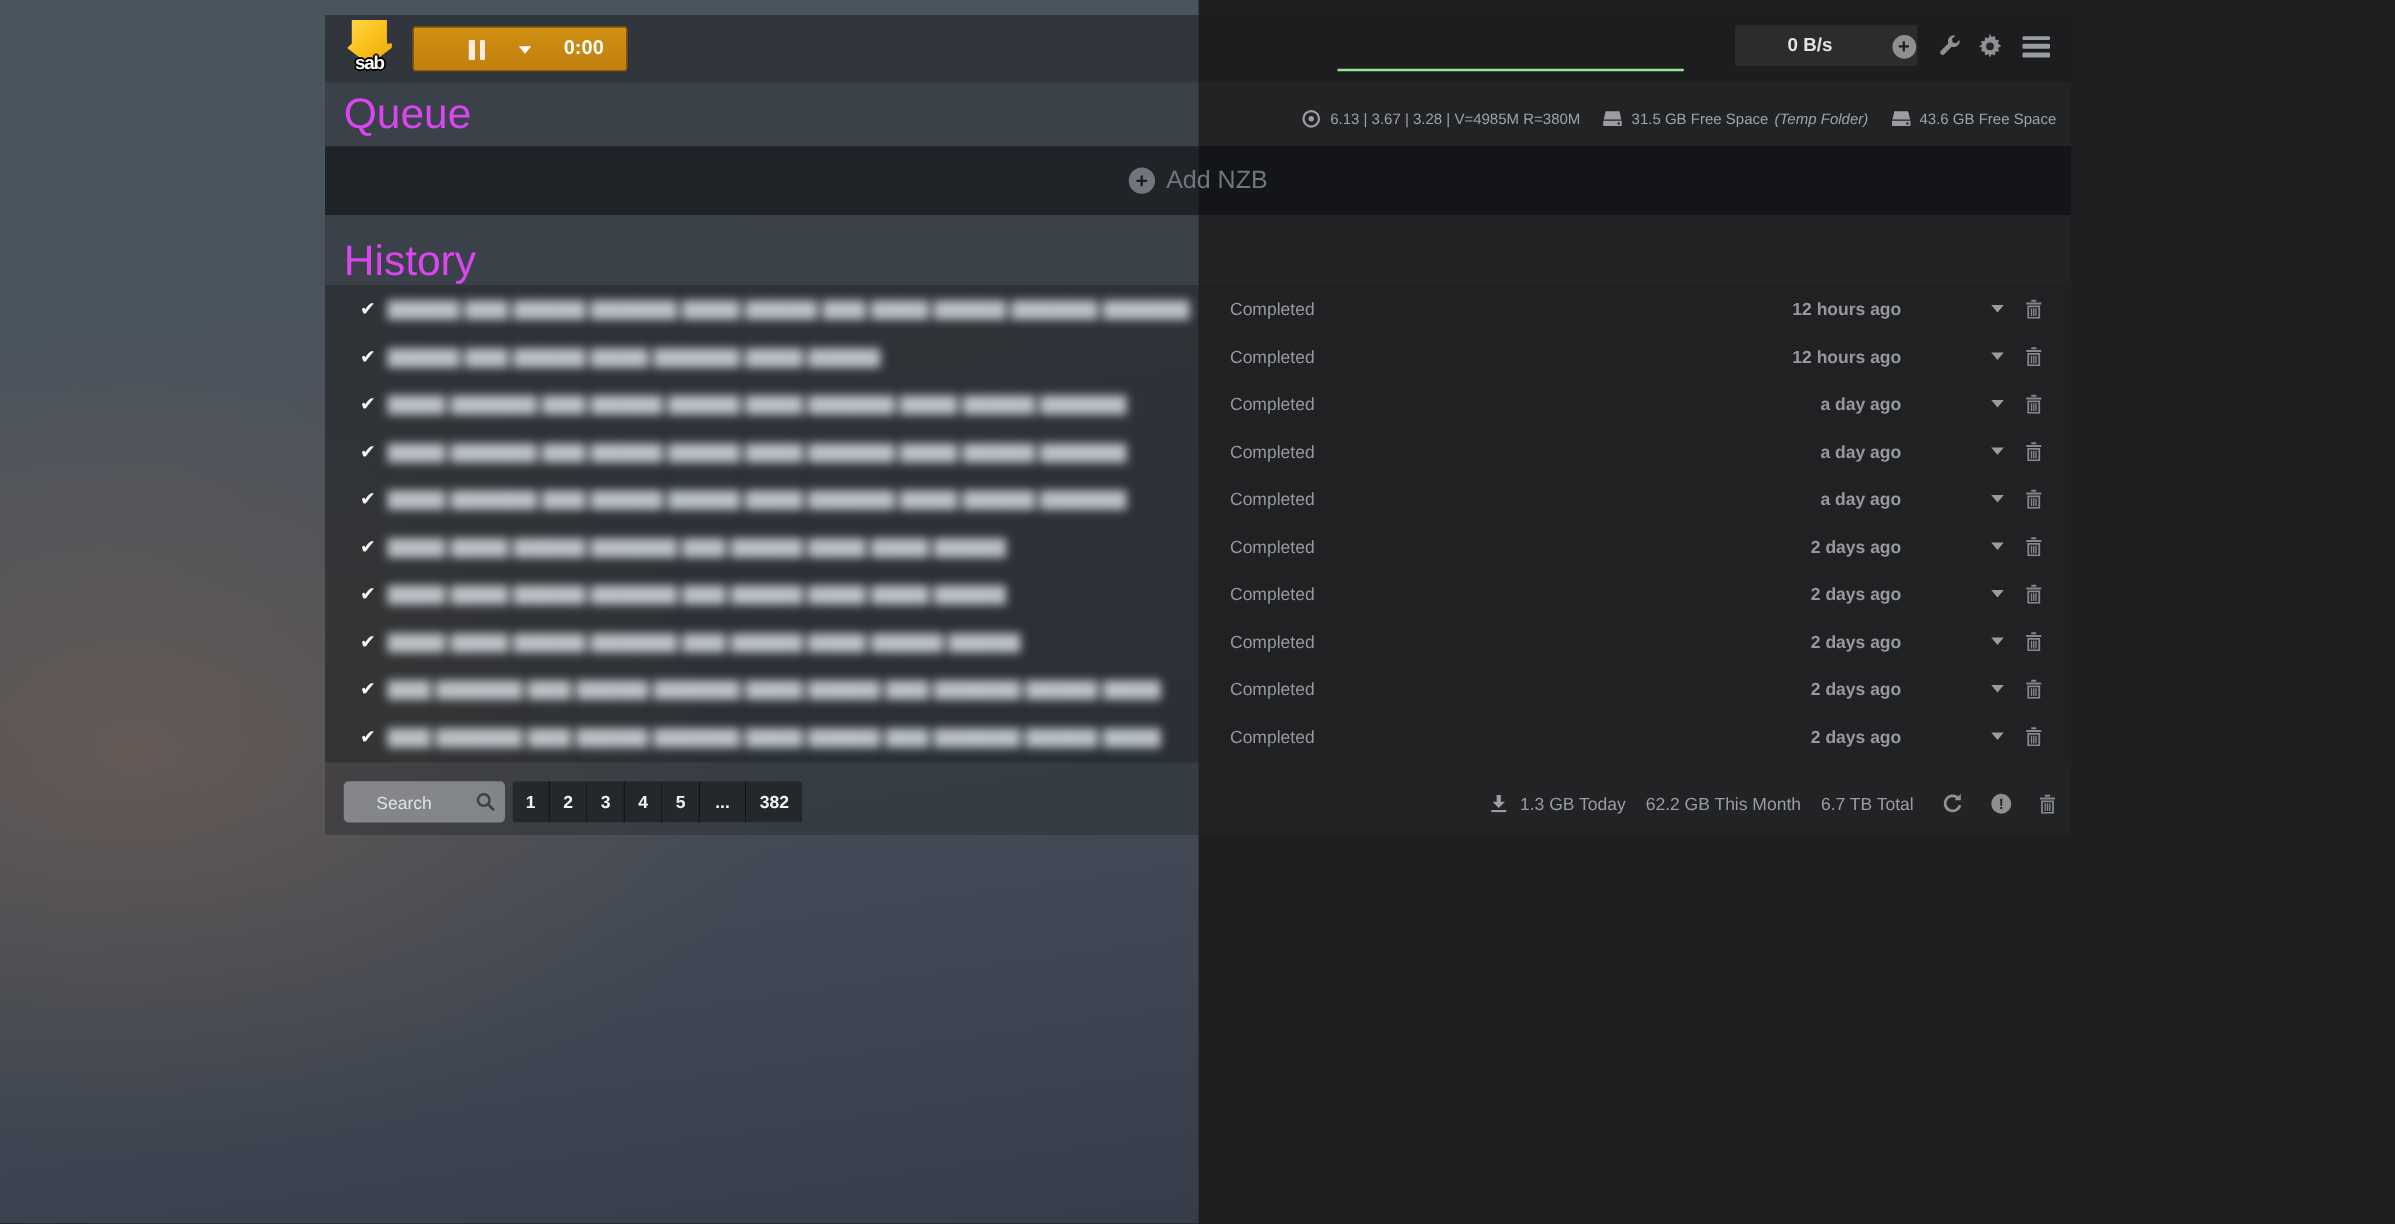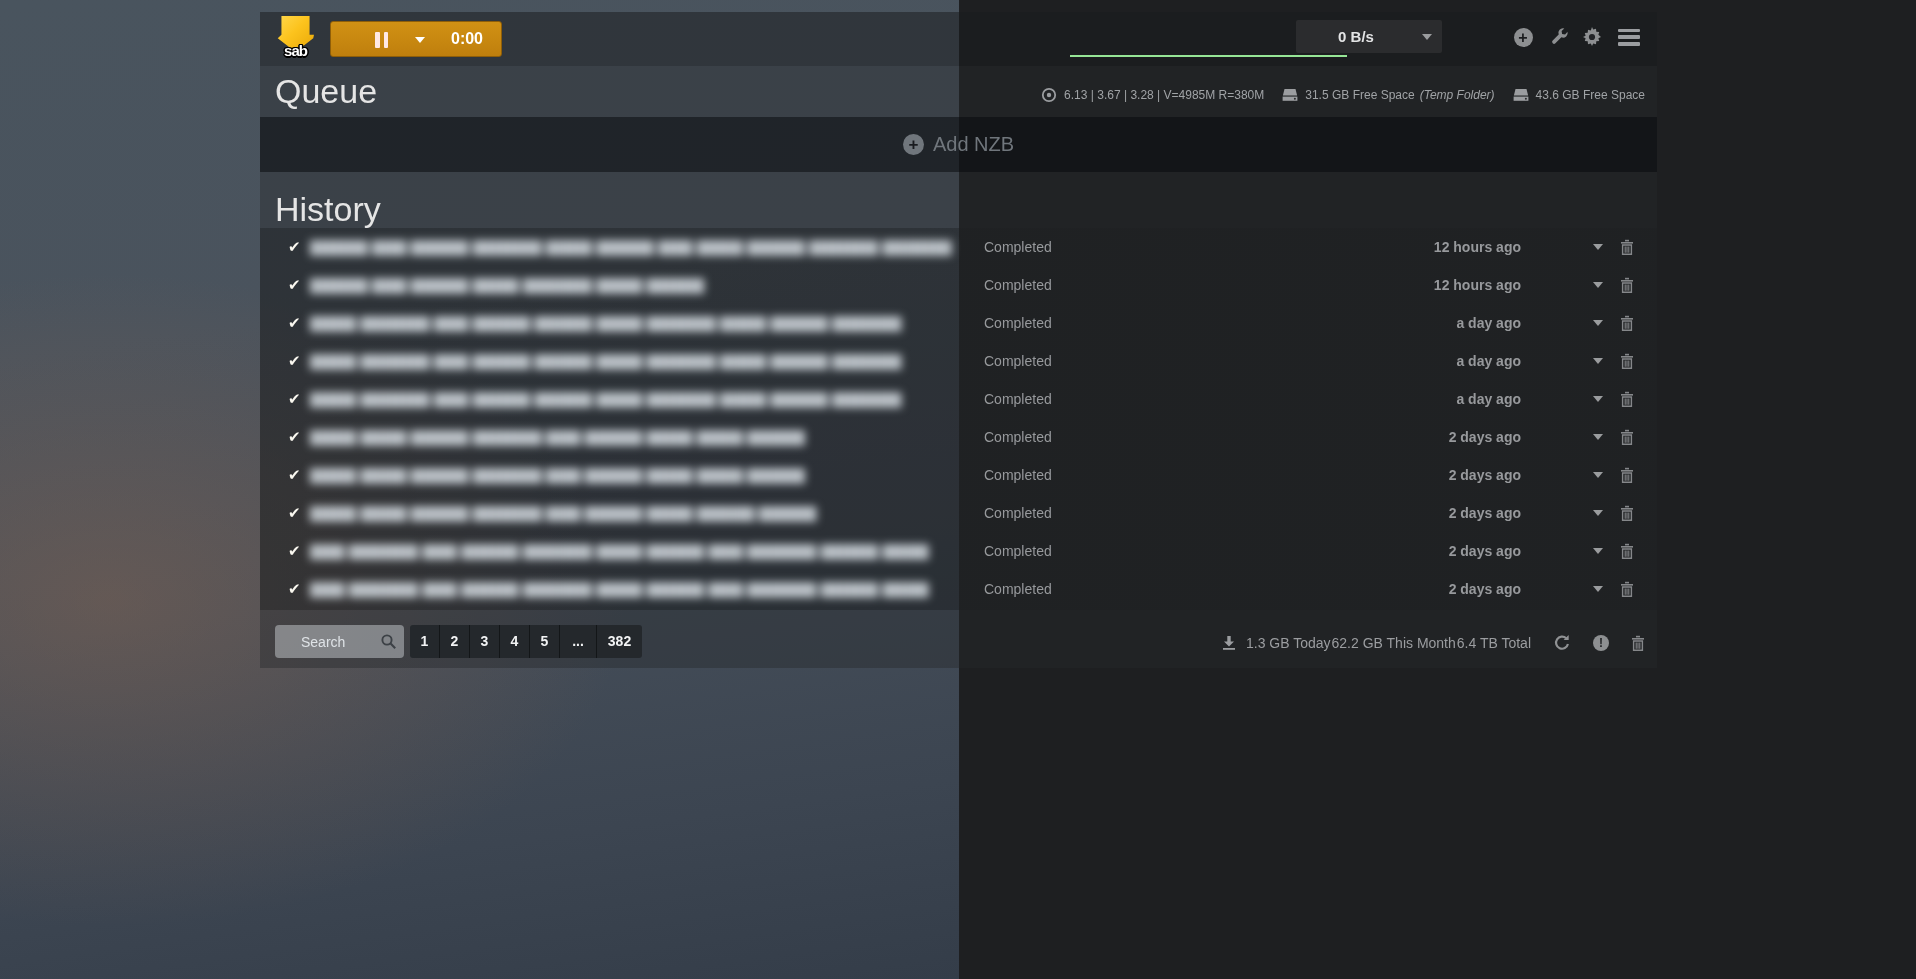--- a/index.html
+++ b/index.html
@@ -37,41 +37,41 @@
   .pause-bars { position:absolute; left:44px; top:10px; width:13px; height:16px; }
   .pause-bars i { position:absolute; top:0; width:4.5px; height:16px; background:#ffe9e4; border-radius:1px; }
   .pause-bars i:first-child { left:0; } .pause-bars i:last-child { right:0; }
   .caret { width:0; height:0; border-left:5px solid transparent; border-right:5px solid transparent; border-top:6px solid #dfe1e2; display:inline-block; }
   .pause-caret { position:absolute; left:84px; top:15px; border-top-color:#fff; }
   .pause-timer { position:absolute; left:105px; top:0; width:62px; height:34px; line-height:34px;
     text-align:center; color:#fff; font-size:16px; font-weight:bold; }
 
   .speed-line { position:absolute; left:810px; top:43px; width:277px; height:2px; background:#96e696; }
 
-  .speed-box { position:absolute; left:1036px; top:8px; width:146px; height:33px; background:#2b2c2e;
+  .speed-box { position:absolute; left:1128px; top:8px; width:146px; height:33px; background:#2b2c2e;
     border-radius:2px; cursor:pointer; }
   .speed-value { position:absolute; left:0; top:0; width:120px; height:33px; line-height:33px; text-align:center;
     color:#e3e4e5; font-size:15px; font-weight:bold; }
   .speed-caret { position:absolute; right:10px; top:14px; border-top-color:#9a9c9e; }
 
   .nav-icon { position:absolute; top:14px; width:22px; height:22px; cursor:pointer; display:flex; align-items:center; justify-content:center; }
   .circle-glyph { width:19px; height:19px; border-radius:50%; background:#8d8f91; color:#1b1c1e;
     font-size:16px; font-weight:bold; line-height:19px; text-align:center; }
   .burger { width:22px; height:17px; display:flex; flex-direction:column; justify-content:space-between; }
   .burger i { display:block; height:3.6px; background:#9b9da0; border-radius:1px; }
 
   
   .statusbar { position:absolute; top:72px; right:12px; height:22px; display:flex; align-items:center;
     color:#a0a3a6; font-size:12px; }
   .statusbar .grp { display:flex; align-items:center; margin-left:18px; }
   .statusbar .grp svg { margin-right:7px; }
   .statusbar .it { font-style:italic; margin-left:5px; }
 
   
-  .section-title { position:absolute; left:15px; font-size:34px; font-weight:400; color:#e5e5e5; }
+  .section-title { position:absolute; left:15px; font-size:34px; font-weight:400; color:#d946ef; }
   #queue-title { top:60px; }
   #history-title { top:178px; }
 
   .addnzb { position:absolute; left:0; top:105px; width:100%; height:55px; background:rgba(8,10,14,0.52);
     display:flex; align-items:center; justify-content:center; cursor:pointer; color:#70767c; font-size:20px; }
   .addnzb .circle-glyph { width:21px; height:21px; line-height:21px; background:#70767c; color:#191b1f; margin-right:9px; font-size:17px; }
 
   
   .hlist { position:absolute; left:0; top:216px; width:100%; height:382px;
     background:linear-gradient(90deg, rgba(0,0,0,0.22) 0px, rgba(0,0,0,0.22) 699px, rgba(0,0,0,0.05) 699px); }
@@ -93,21 +93,21 @@
   .search-icon { position:absolute; right:7px; top:8px; }
 
   .pager { position:absolute; left:150px; top:613px; height:33px; display:flex; border-radius:3px; overflow:hidden; }
   .pg { height:33px; line-height:33px; text-align:center; background:#24282c; color:#f2f3f4;
     font-size:14px; font-weight:600; border-right:1px solid rgba(0,0,0,0.45); cursor:pointer; width:30px; }
   .pg.dots { width:37px; } .pg.wide { width:45px; border-right:none; }
 
   .fstats { position:absolute; right:12px; top:620px; height:22px; display:flex; align-items:center;
     color:#9b9da0; font-size:14px; }
   .fstats .txt { margin-left:10px; }
-  .fstats .txt + .txt { margin-left:1px; }
+  .fstats .txt + .txt { margin-left:16px; }
   .fstats .ficon { margin-left:22px; cursor:pointer; display:flex; align-items:center; }
   .alert-glyph { width:16px; height:16px; border-radius:50%; background:#8d8f91; color:#222426;
     font-size:12px; font-weight:bold; line-height:16px; text-align:center; }
 </style>
 </head>
 <body>
 
 <div id="screen">
   <div id="bg-photo"></div>
   <div id="bg-dark"></div>
@@ -375,21 +375,21 @@
         <span class="pg wide">382</span>
       </div>
 
     <div class="fstats">
       <svg width="14" height="14" viewBox="0 0 14 14">
         <path fill="#9b9da0" d="M5.3 0h3.4v5.4H12L7 10.4 2 5.4h3.3z"></path>
         <rect x="1" y="12" width="12" height="1.8" fill="#9b9da0"></rect>
       </svg>
       <span class="txt">1.3 GB Today</span>
       <span class="txt">62.2 GB This Month</span>
-      <span class="txt">6.4 TB Total</span>
+      <span class="txt">6.7 TB Total</span>
       <span class="ficon">
         <svg width="18" height="18" viewBox="0 0 20 20">
           <path fill="none" stroke="#909294" stroke-width="2.4" d="M16.6 11.2a6.7 6.7 0 1 1-1.9-6.4"></path>
           <path fill="#909294" d="M17.4 1.2v5.6h-5.6z"></path>
         </svg>
       </span>
       <span class="ficon">
         <span class="alert-glyph">!</span>
       </span>
       <span class="ficon">

